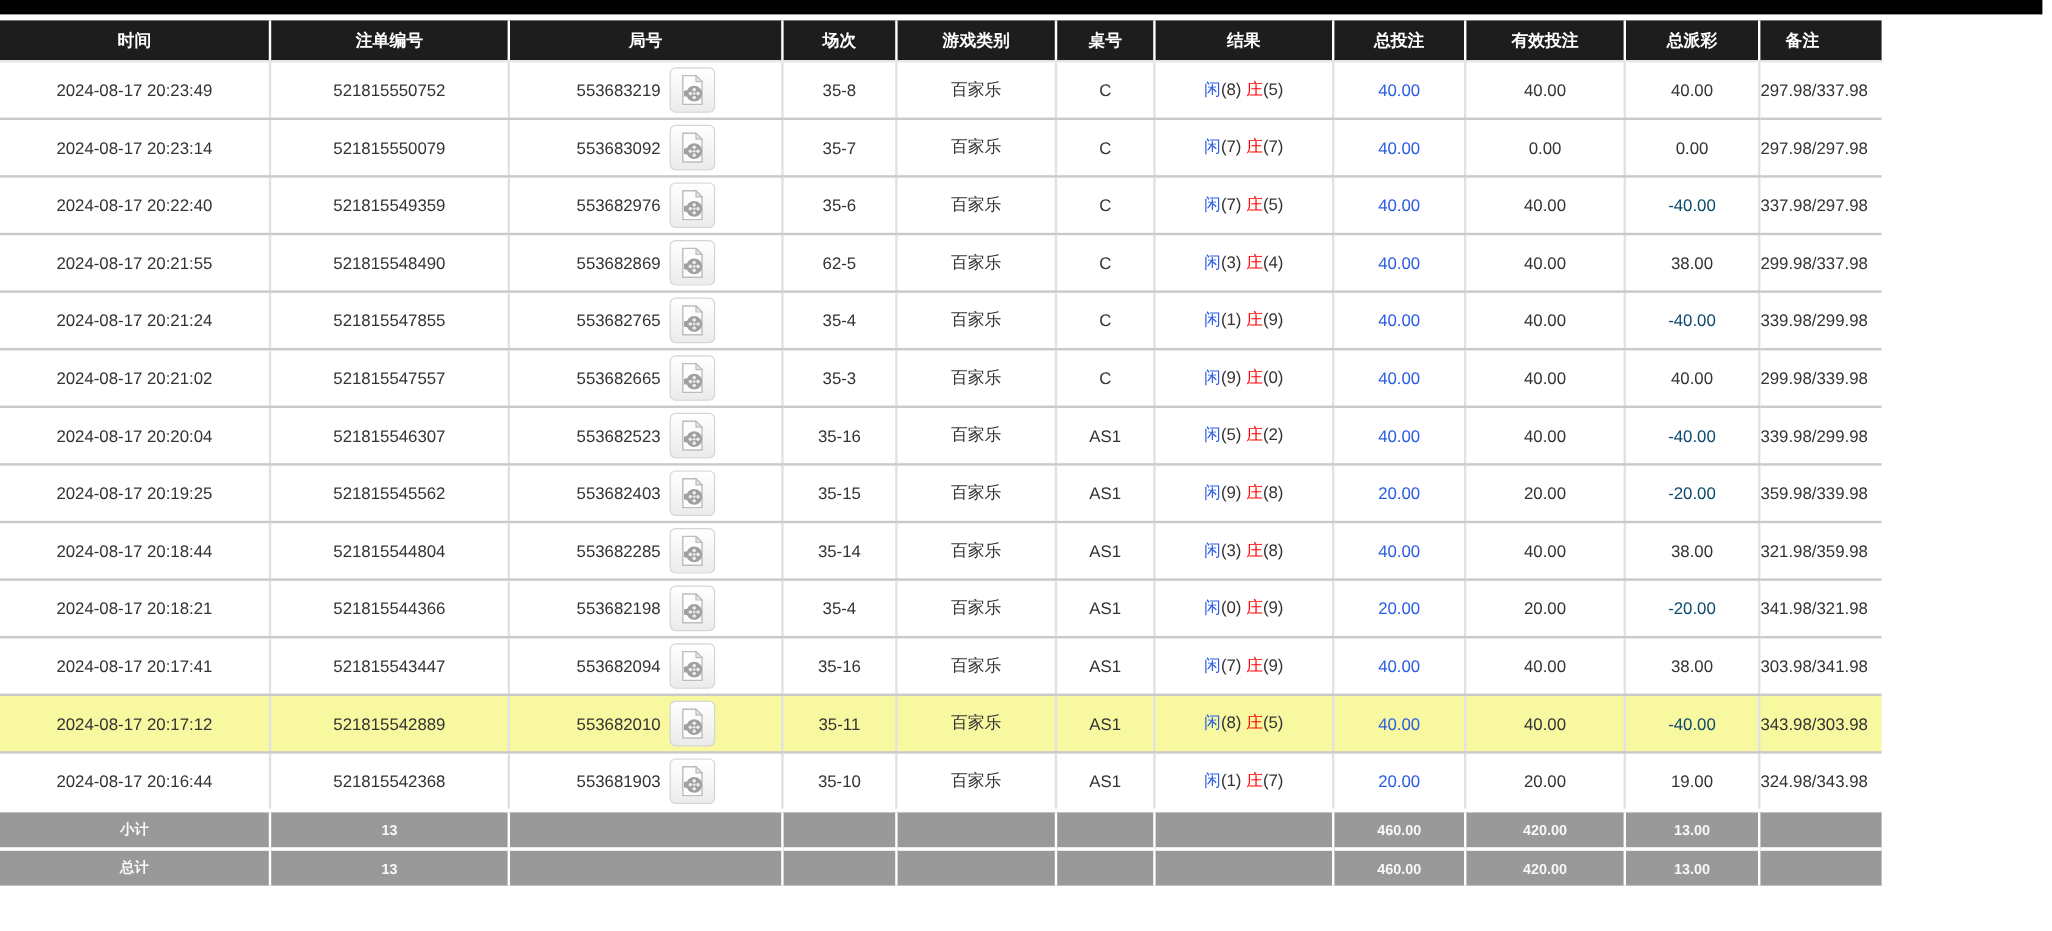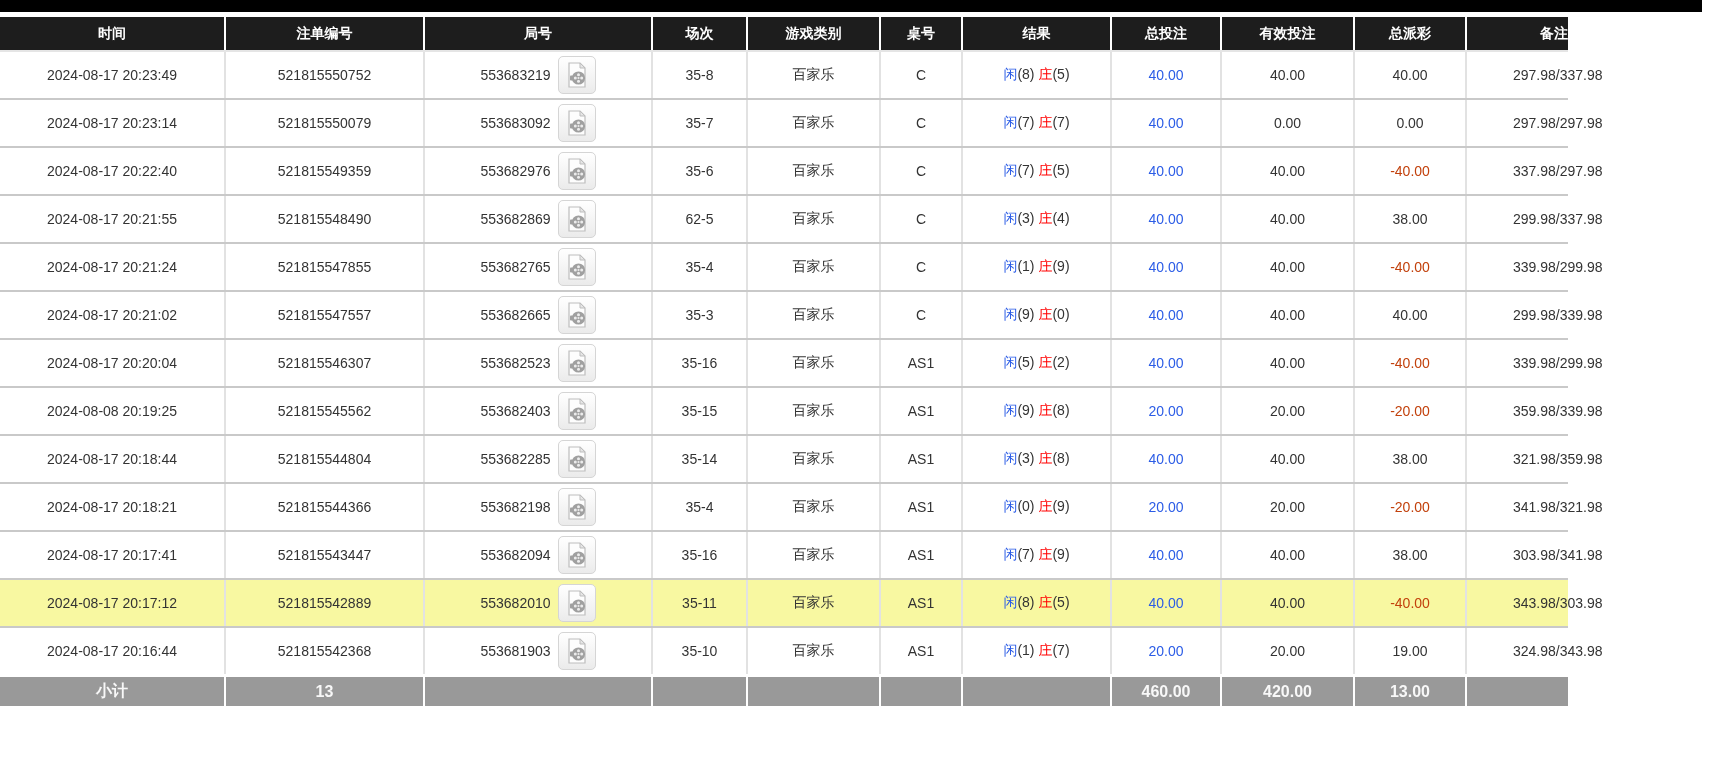--- a/index.html
+++ b/index.html
@@ -11,41 +11,41 @@
   .top-bar{height:12px;background:#000;margin:0 8px 0 0;}
   table.records{
     width:1568px;table-layout:fixed;border-collapse:collapse;margin-top:5px;
   }
   th{
     background:#1d1d1d;color:#fff;font-size:14px;font-weight:bold;
     height:33px;padding:0;text-align:center;
     border-right:2px solid #fff;border-bottom:2px solid #e5e5e5;
   }
   th:last-child{border-right:none;}
-  th.remark-h{text-align:right;}
+  th.remark-h{text-align:right;padding-right:52px;}
   td{
     height:46px;padding:0;font-size:14px;color:#333;text-align:center;
     border-right:2px solid #e2e2e2;border-bottom:2px solid #c9c9c9;
     background:#fff;
   }
-  td:last-child{border-right:none;padding-left:46px;}
+  td:last-child{border-right:none;}
   tr.highlight td{background:#f8f8a1;}
   td.remark{text-align:right;padding-right:20px;}
   .blue{color:#2b5ce6;text-decoration:none;}
   .red{color:#f00;}
-  td .negative{color:#c2410c;}
+  td .negative{color:#0c4a6e;}
   .round-wrap{display:inline-flex;align-items:center;justify-content:flex-end;gap:7px;}
   .video-btn{
     width:38px;height:38px;border:1px solid #d5d5d5;border-radius:5px;
     background:linear-gradient(#ffffff,#ebebeb);
     display:inline-flex;align-items:center;justify-content:center;
     cursor:pointer;padding:0;
   }
   tr.totals td{
-    background:#999;color:#f8f8f8;font-weight:bold;font-size:16px;height:29px;
+    background:#999;color:#f8f8f8;font-weight:bold;font-size:12px;height:29px;
     border-right:2px solid #fff;border-bottom:none;border-top:3px solid #fff;
   }
   tr.totals td:last-child{border-right:none;}
   a.bet-link{cursor:pointer;}
 </style>
 </head>
 <body>
 
 <div class="top-bar"></div>
 
@@ -283,21 +283,21 @@
     <td>35-16</td>
     <td>百家乐</td>
     <td>AS1</td>
     <td><span class="blue">闲</span><span>(5)</span> <span class="red">庄</span><span>(2)</span></td>
     <td><a class="blue bet-link">40.00</a></td>
     <td>40.00</td>
     <td><span class="negative">-40.00</span></td>
     <td class="remark">339.98/299.98</td>
   </tr>
       <tr>
-    <td>2024-08-08 20:19:25</td>
+    <td>2024-08-17 20:19:25</td>
     <td>521815545562</td>
     <td>
       <span class="round-wrap">
         <span>553682403</span>
         <button class="video-btn">
           <svg width="22" height="26" viewBox="0 0 22 26">
             <path d="M3 1 h11 l5 5 v19 h-16 z" fill="#fdfdfd" stroke="#bdbdbd" stroke-width="1.2"></path>
             <path d="M14 1 l5 5 h-5 z" fill="#e6e6e6" stroke="#bdbdbd" stroke-width="1"></path>
             <circle cx="12.5" cy="16" r="6.6" fill="#a0a0a0"></circle>
             <circle cx="12.5" cy="12.7" r="1.5" fill="#ececec"></circle>
@@ -477,14 +477,27 @@
       <td></td>
       <td></td>
       <td></td>
       <td></td>
       <td></td>
       <td>460.00</td>
       <td>420.00</td>
       <td>13.00</td>
       <td></td>
     </tr>
+    <tr class="totals">
+      <td>总计</td>
+      <td>13</td>
+      <td></td>
+      <td></td>
+      <td></td>
+      <td></td>
+      <td></td>
+      <td>460.00</td>
+      <td>420.00</td>
+      <td>13.00</td>
+      <td></td>
+    </tr>
   </tbody>
 </table>
 
 </body></html>

